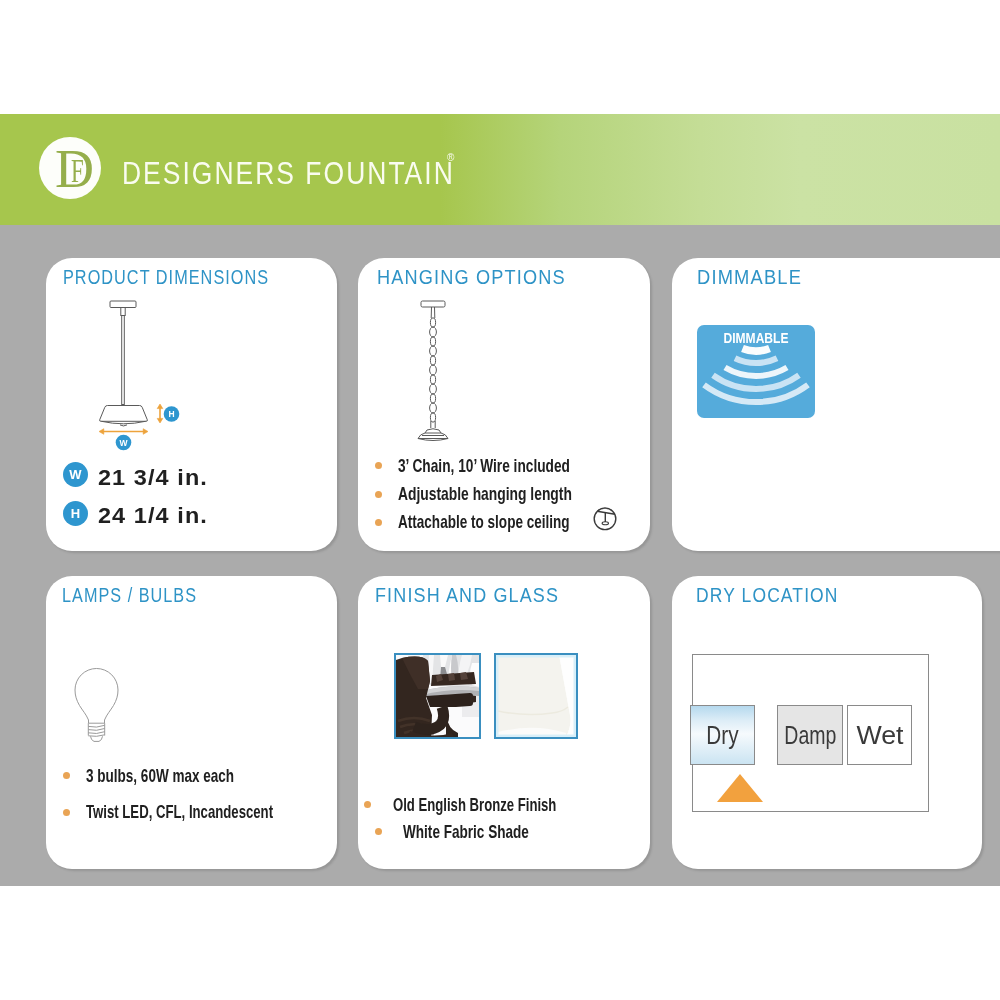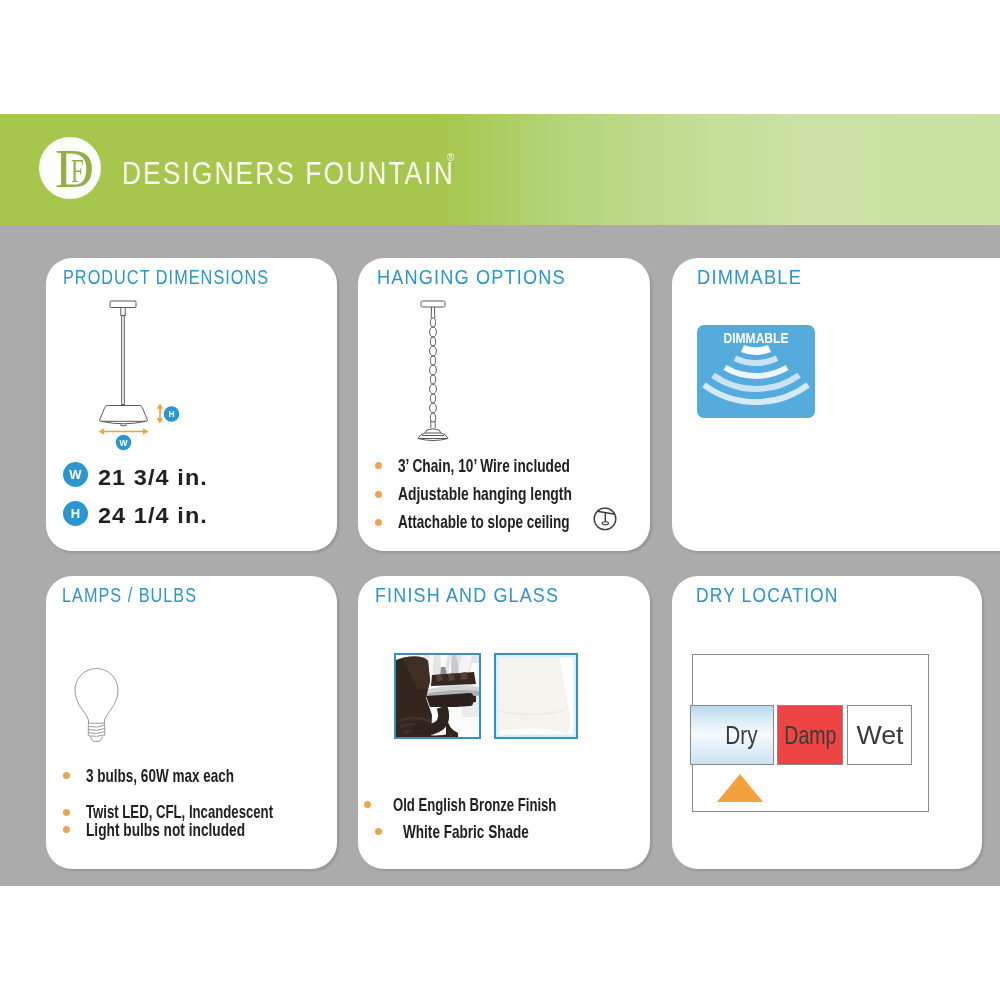--- a/index.html
+++ b/index.html
@@ -151,24 +151,20 @@
     </g>
   </svg>
   <div class="brow" style="left:16.5px;top:185.6px;">
       <div class="bdot"></div>
       <div class="btxt" style="transform:scaleX(0.712);">3 bulbs, 60W max each</div>
     </div>
   <div class="brow" style="left:16.5px;top:213px;margin-top:9px;">
       <div class="bdot"></div>
       <div class="btxt" style="transform:scaleX(0.693);">Twist LED, CFL, Incandescent</div>
     </div>
-  <div class="brow" style="left:16.5px;top:239.7px;">
-      <div class="bdot"></div>
-      <div class="btxt" style="transform:scaleX(0.721);">Light bulbs not included</div>
-    </div>
 </div>
 
 <div class="card" style="left:358px;top:576px;width:292px;height:293px;">
   <div class="title" style="left:17px;top:8.6px;transform:scaleX(0.877);">FINISH AND GLASS</div>
 
   <div class="abs" style="left:36px;top:77px;width:83px;height:82px;border:2px solid #3a8fc0;background:#fff;overflow:hidden;">
     <svg width="83" height="82" viewBox="0 0 83 82">
       <rect x="0" y="0" width="83" height="82" fill="#fbfbfc"></rect>
 
       <rect x="66" y="28" width="17" height="34" fill="#ececee"></rect>
@@ -219,24 +215,24 @@
   <div class="brow" style="left:16.5px;top:241.5px;">
       <div class="bdot" style="margin-right:13.5px;"></div>
       <div class="btxt" style="transform:scaleX(0.714);">White Fabric Shade</div>
     </div>
 </div>
 
 <div class="card" style="left:672px;top:576px;width:310px;height:293px;">
   <div class="title" style="left:23.5px;top:8.6px;transform:scaleX(0.853);">DRY LOCATION</div>
   <div class="abs" style="left:20px;top:78px;width:235px;height:156px;border:1px solid #8a8a8a;background:#fff;"></div>
   <div class="dbox" style="left:18px;top:129px;width:63px;height:58px;
-       background:linear-gradient(180deg,#b5d9ee 0%,#ddedf7 25%,#f6fafd 48%,#eaf4fa 62%,#cbe4f2 100%);padding-left:19px;">
+       background:linear-gradient(180deg,#b5d9ee 0%,#ddedf7 25%,#f6fafd 48%,#eaf4fa 62%,#cbe4f2 100%);">
        <span style="transform:scaleX(0.83);">Dry</span>
     </div>
-  <div class="dbox" style="left:105px;top:129px;width:64px;height:58px;background:#ef4444;">
+  <div class="dbox" style="left:105px;top:129px;width:64px;height:58px;background:#e5e5e5;">
        <span style="transform:scaleX(0.78);">Damp</span>
     </div>
   <div class="dbox" style="left:175px;top:129px;width:63px;height:58px;background:#fff;">
        <span style="transform:scaleX(1.07);">Wet</span>
     </div>
   <div class="abs" style="left:44.5px;top:198px;width:0;height:0;
        border-left:23px solid transparent;border-right:23px solid transparent;border-bottom:28px solid #f2a13e;"></div>
 </div>
 
 </body></html>

